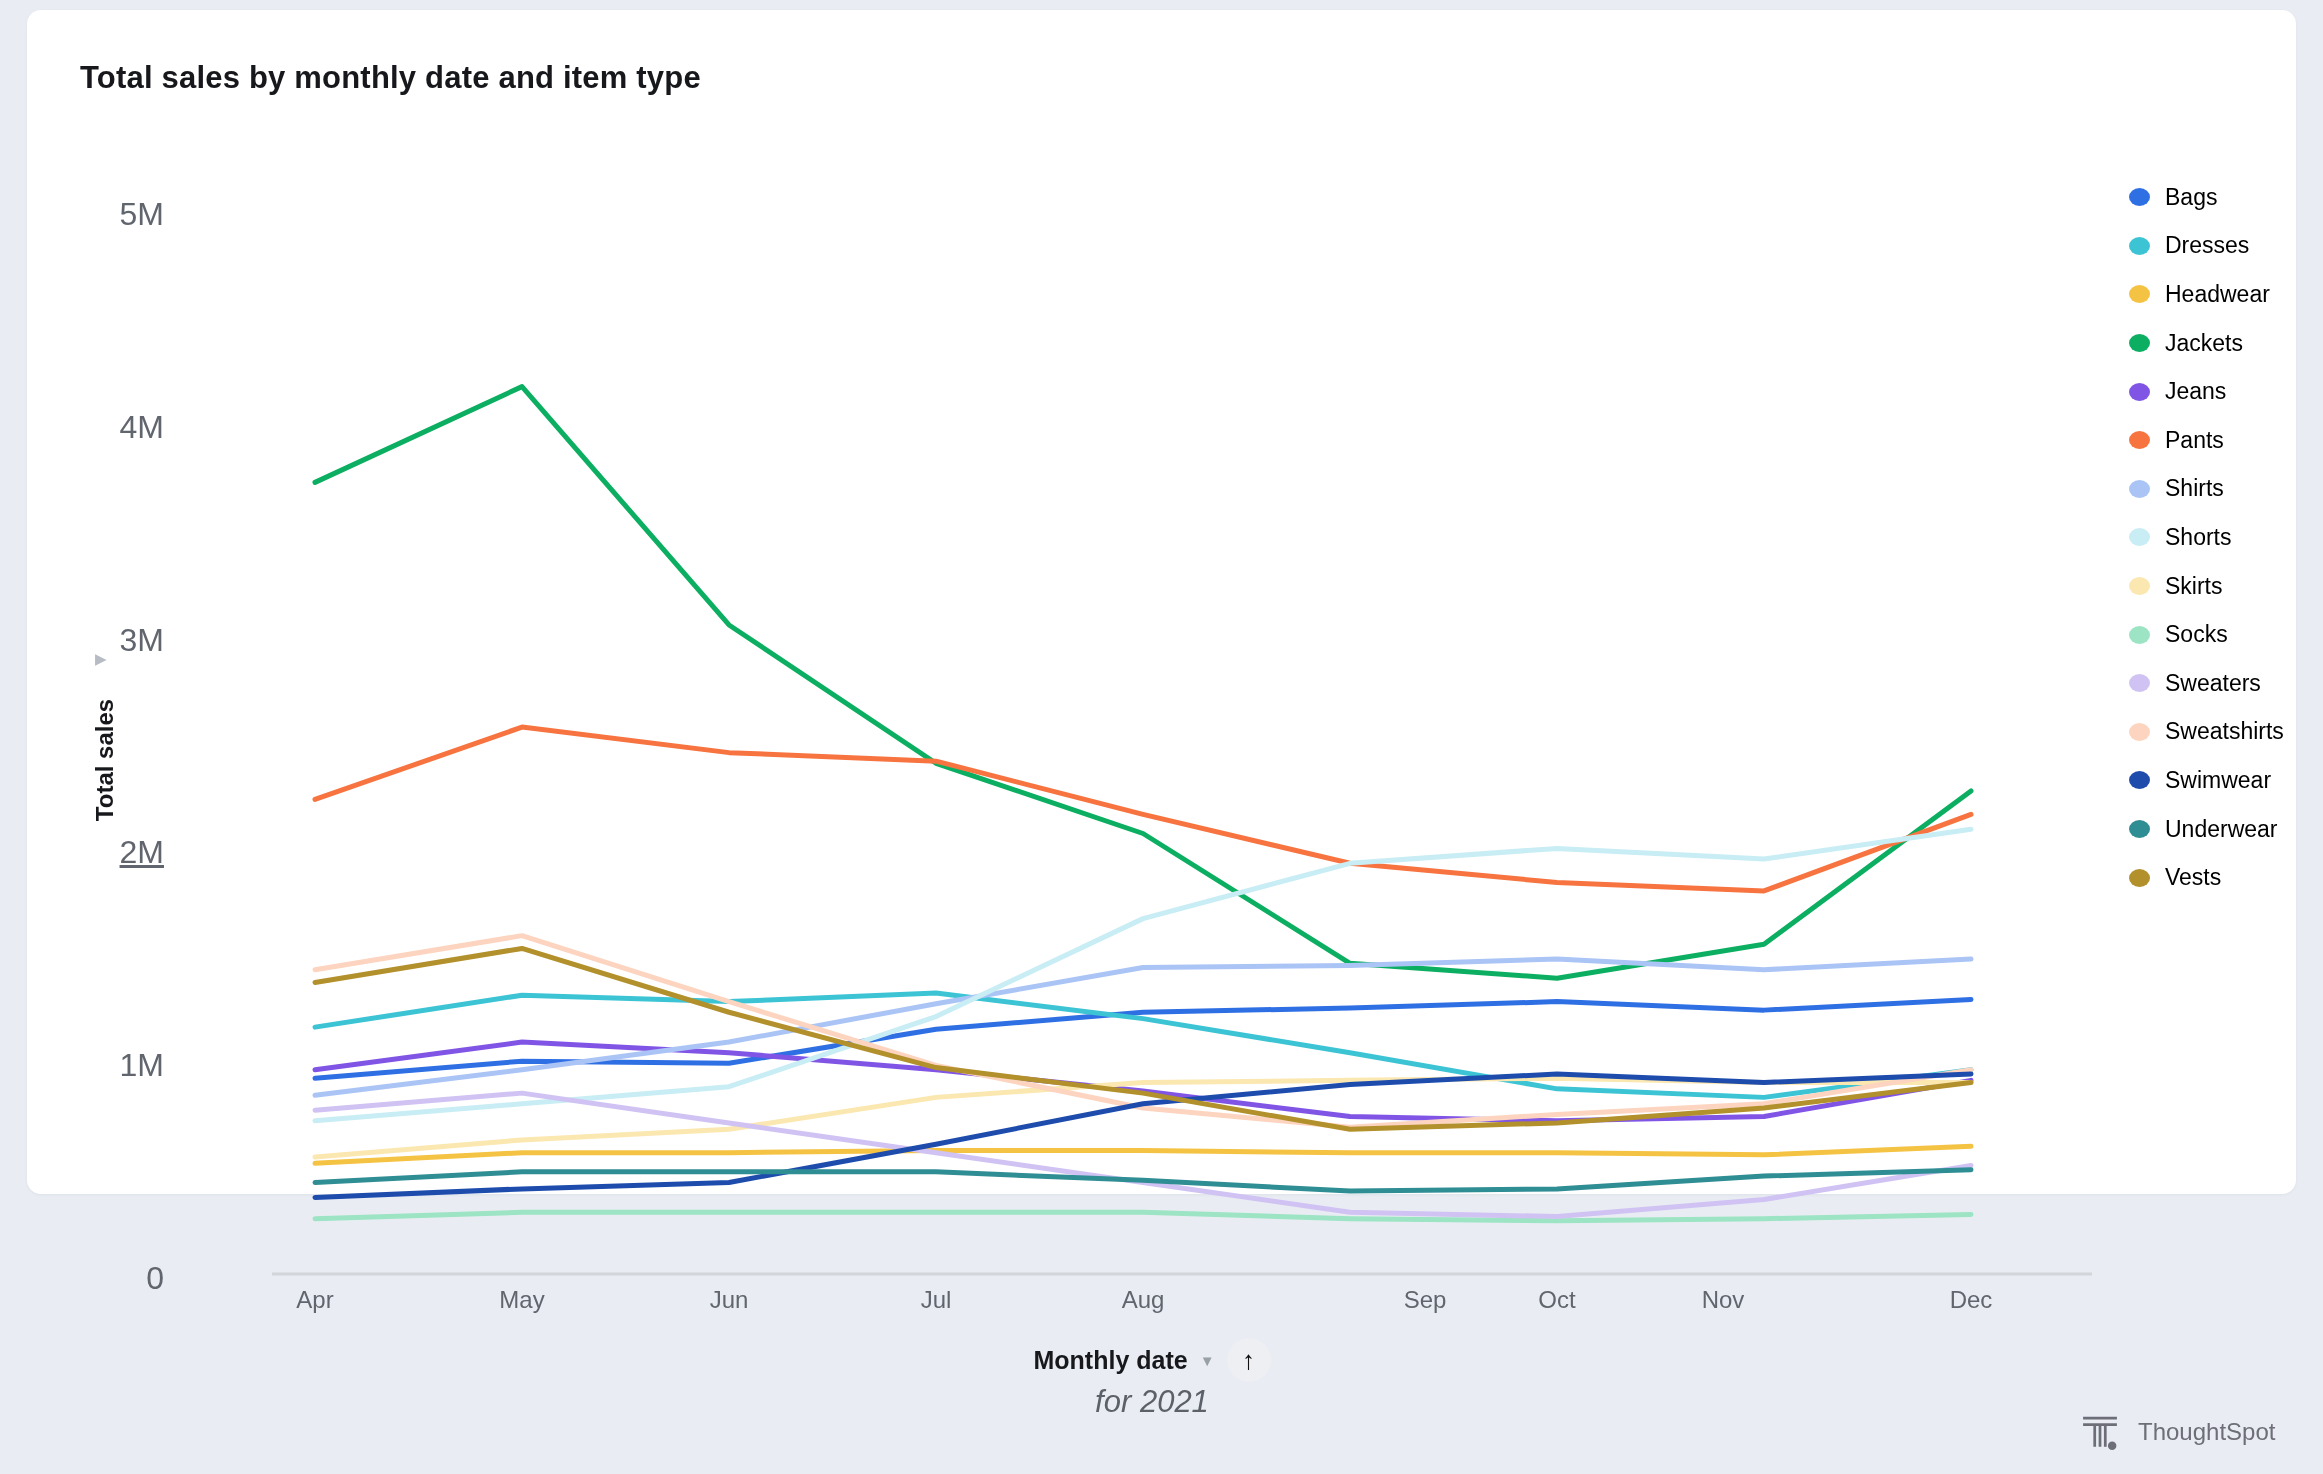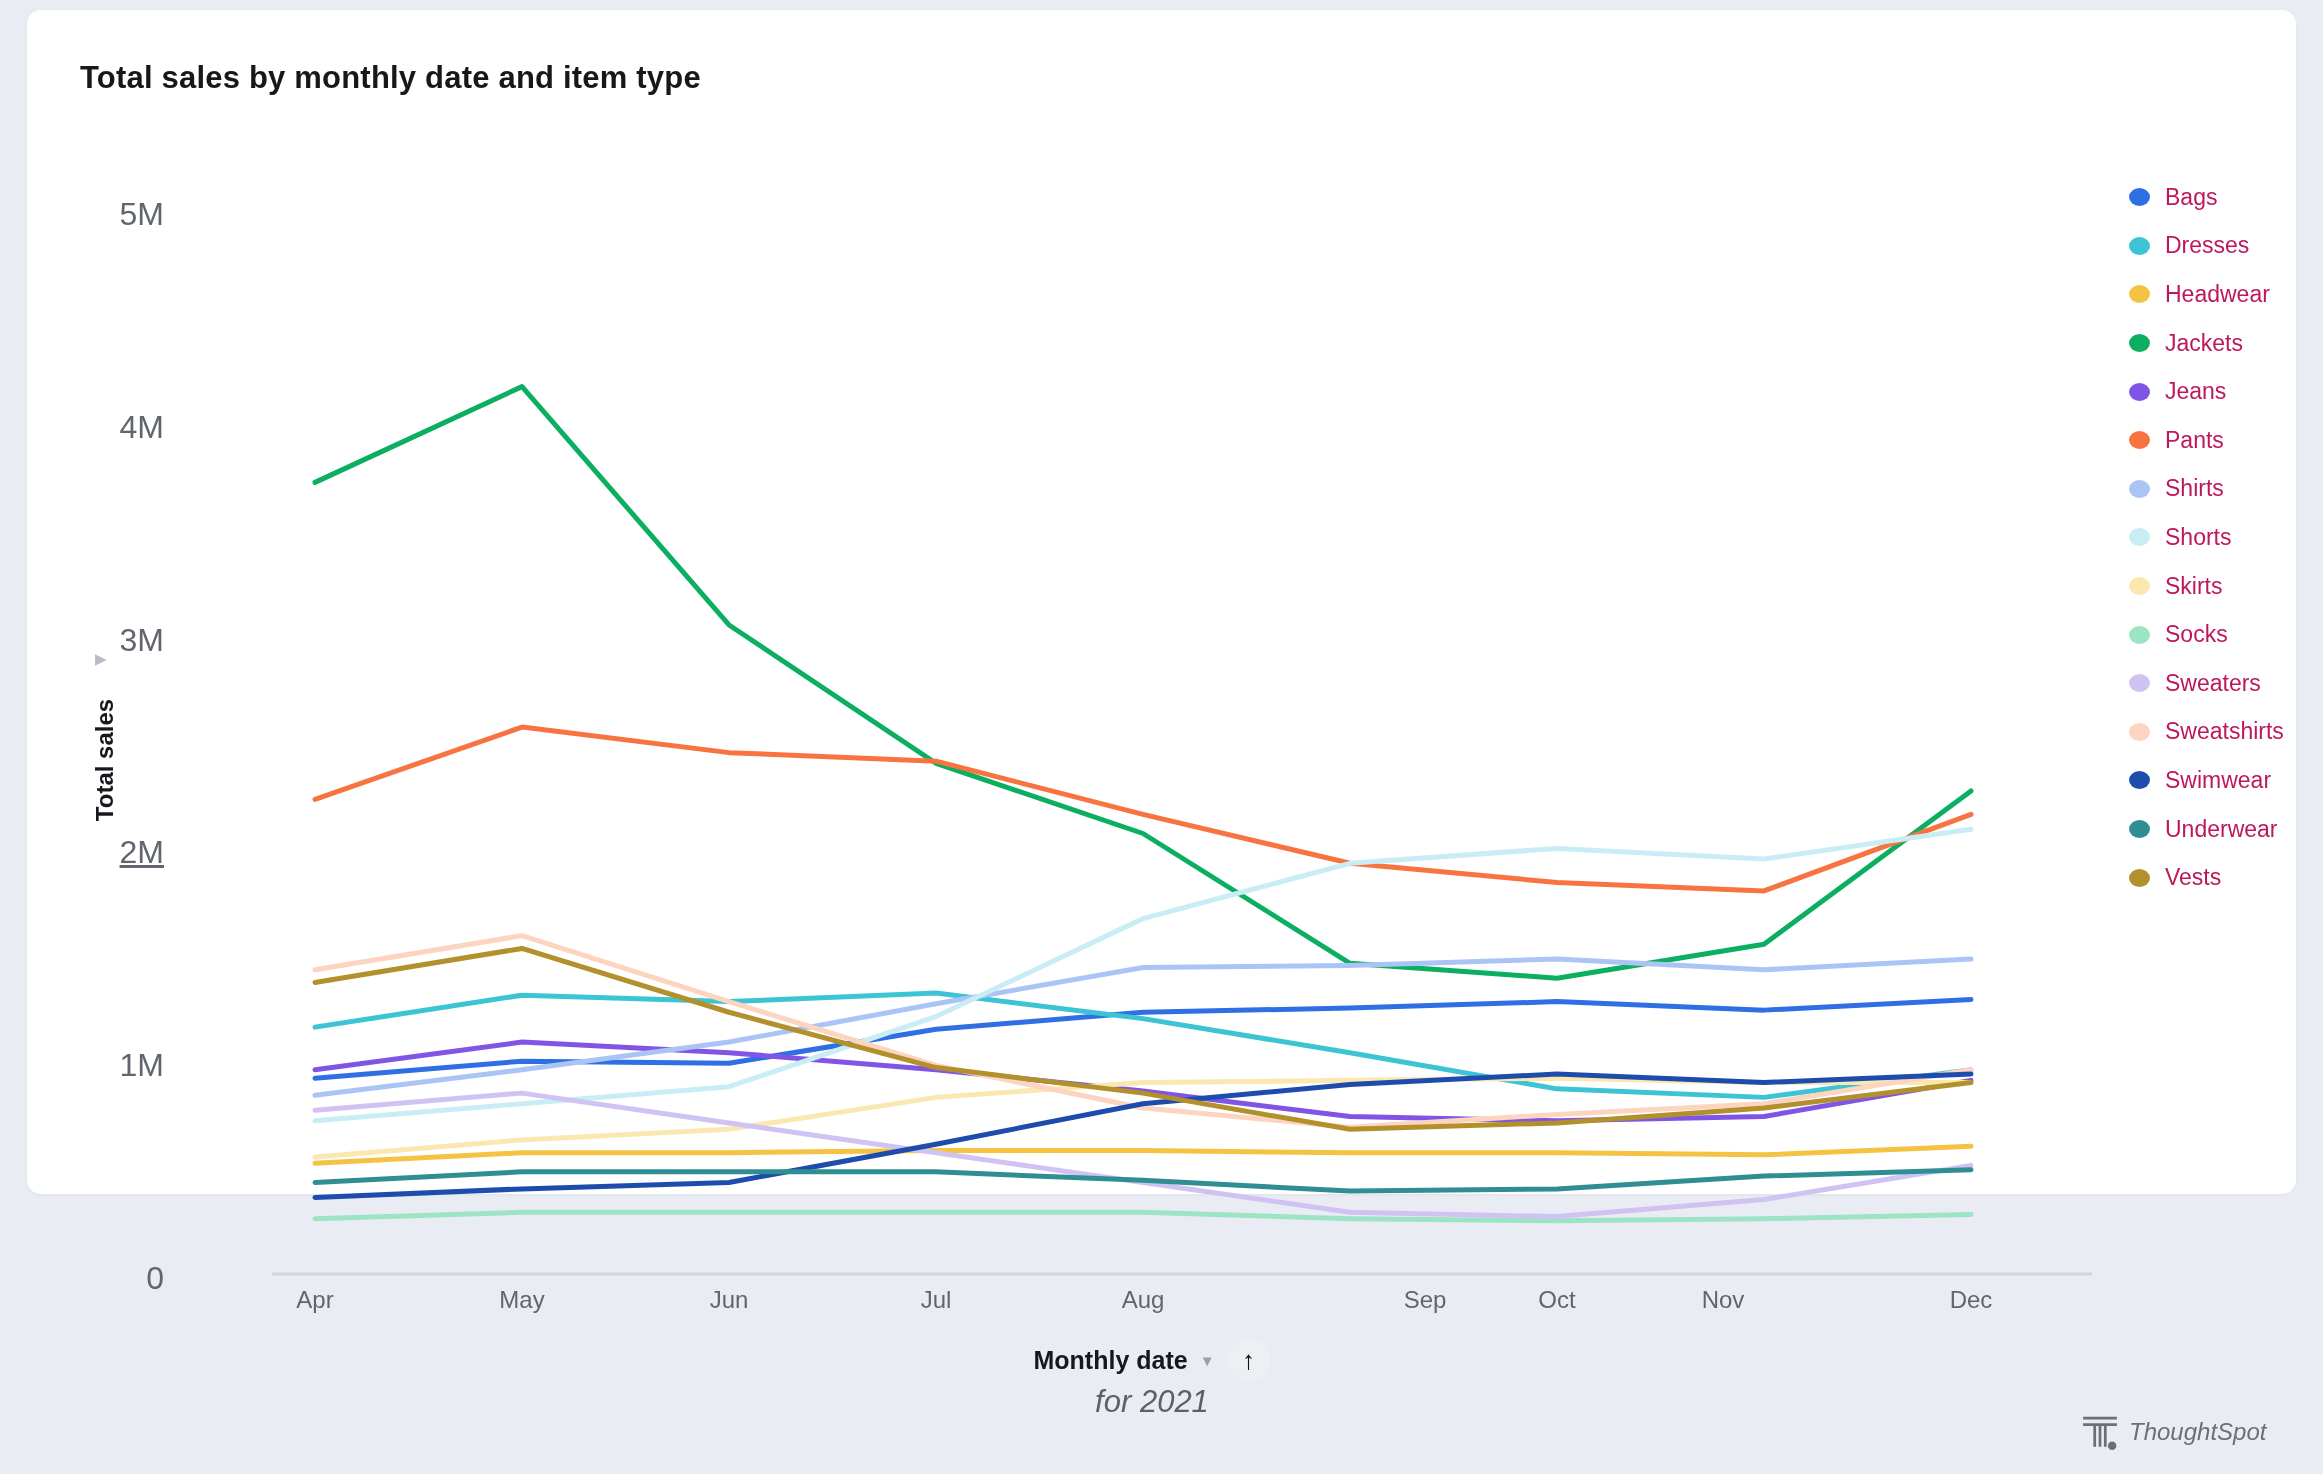--- a/index.html
+++ b/index.html
@@ -56,24 +56,24 @@
     position:absolute;left:925px;top:1374px;width:400px;text-align:center;
     font-size:31px;font-style:italic;color:#5c6068;
   }
   #legend{position:absolute;left:2102px;top:163px;}
   .legend-item{
     display:flex;align-items:center;height:48.6px;cursor:pointer;
   }
   .legend-swatch{
     width:21px;height:18px;border-radius:50%;margin-right:15px;flex:0 0 auto;
   }
-  .legend-label{font-size:23px;color:#be185d;}
+  .legend-label{font-size:23px;color:#000000;}
   .brand{
     position:absolute;left:2082px;top:1410px;height:44px;
-    display:flex;align-items:center;gap:11px;color:#6e6e78;font-style:italic;
+    display:flex;align-items:center;gap:20px;color:#6e6e78;
   }
   .brand-text{font-size:24px;color:#6e6e78;}
 </style>
 </head>
 <body>
 
 <div class="page-root">
 
   <div class="card">
     <h1 class="chart-title">Total sales by monthly date and item type</h1>

